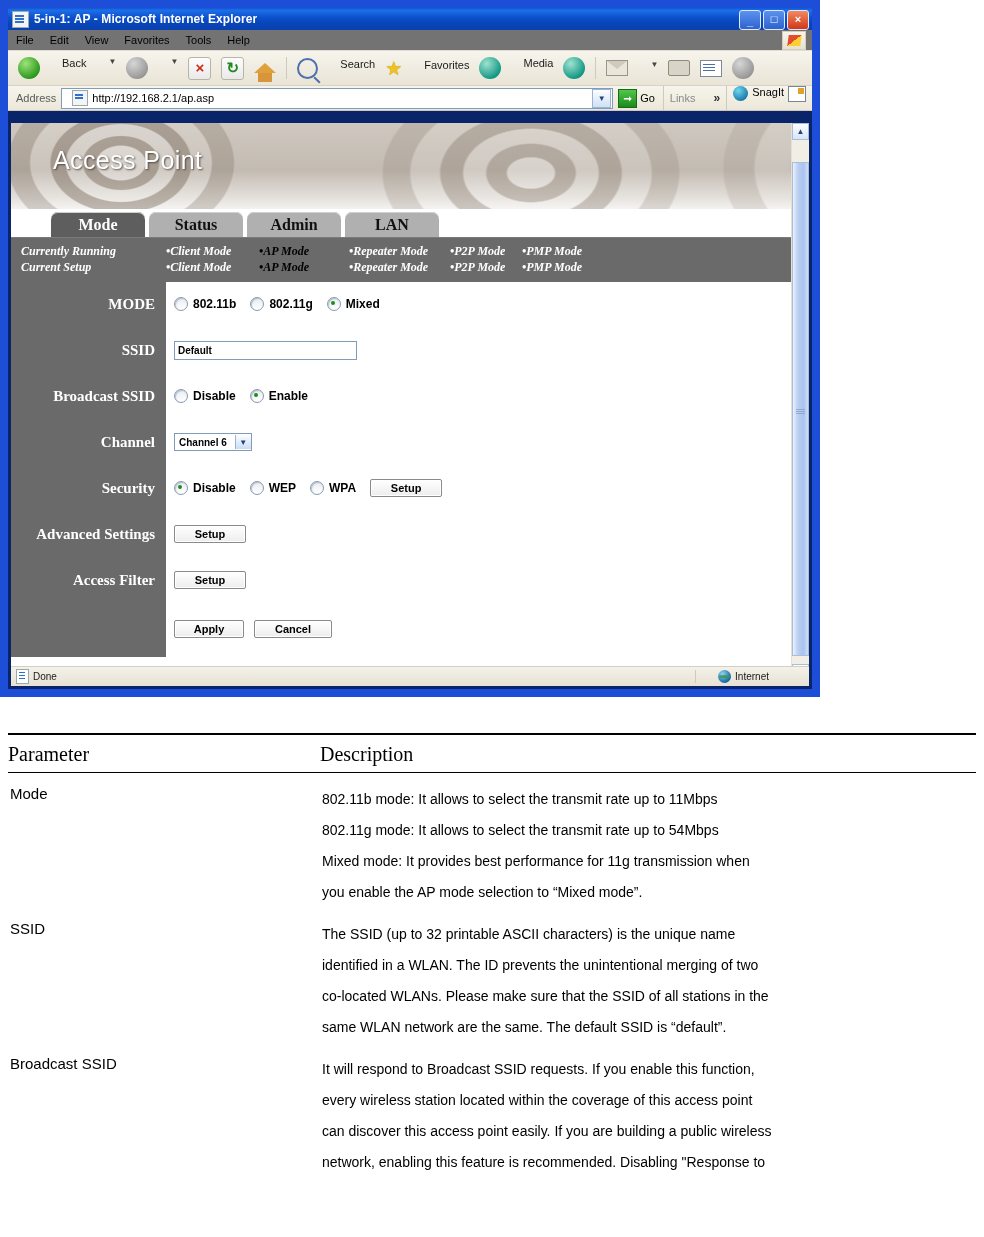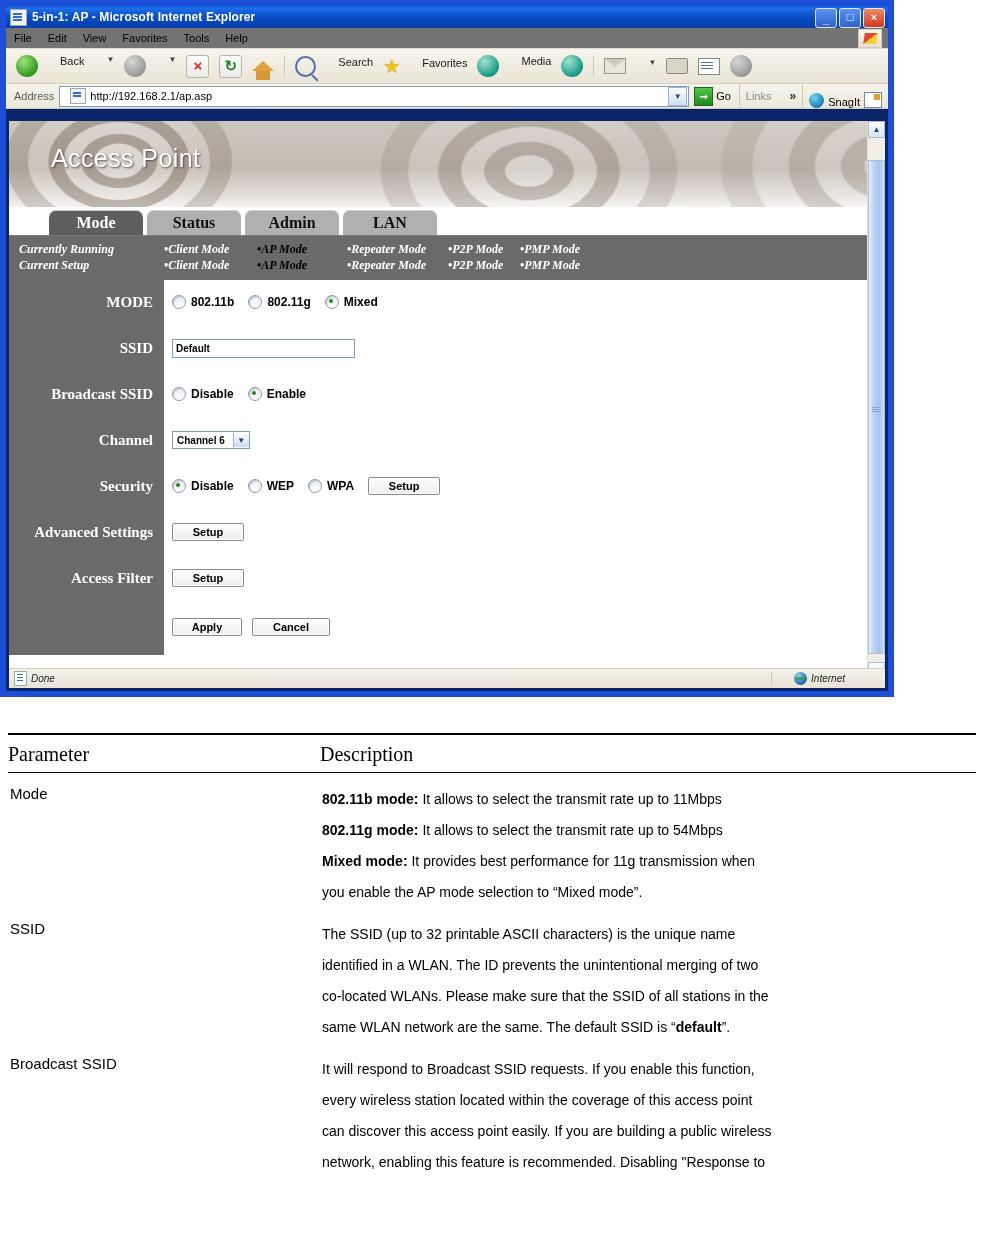--- a/index.html
+++ b/index.html
@@ -4,23 +4,23 @@
 <style>
   html,body{margin:0;padding:0;}
   body{
     width:984px;height:1237px;background:#ffffff;
     font-family:"Liberation Sans",sans-serif;
     -webkit-font-smoothing:none;
   }
 
   
   .ie-window{
-    position:absolute;left:0;top:0;width:894px;height:697px;
+    position:absolute;left:0;top:0;width:820px;height:697px;
     background:#0a246a;
-    border:6px solid #1d4ed8;
+    border:8px solid #1d4ed8;
     box-sizing:border-box;
   }
   .titlebar{
     height:22px;
     background:linear-gradient(to bottom,#0a58d8 0%,#1f6fe8 10%,#0b4fcb 45%,#0846b8 70%,#0a3fae 100%);
     display:flex;align-items:center;padding-left:4px;position:relative;
   }
   .title-icon{
     width:15px;height:15px;margin-right:5px;
     background:#f4f4f4;border:1px solid #9aa;
@@ -122,21 +122,21 @@
   .go-btn{display:flex;align-items:center;gap:3px;padding:0 8px 0 5px;}
   .go-ico{
     width:17px;height:17px;background:linear-gradient(to bottom,#52c64a,#1b8a1b);
     border:1px solid #176b17;display:flex;align-items:center;justify-content:center;
     color:#fff;font-size:10px;font-weight:bold;
   }
   .go-txt{font-size:11px;}
   .links-grp{display:flex;align-items:center;gap:18px;padding:0 6px;border-left:1px solid #cfc9ba;height:100%;}
   .links-txt{font-size:11px;color:#8a8a8a;}
   .chev{font-size:12px;color:#333;font-weight:bold;}
-  .snagit-grp{display:flex;align-items:flex-end;gap:4px;padding:0 6px;border-left:1px solid #cfc9ba;height:100%;}
+  .snagit-grp{display:flex;align-items:flex-start;gap:4px;padding:0 6px;border-left:1px solid #cfc9ba;height:100%;}
   .snag-ico{width:15px;height:15px;border-radius:50%;background:radial-gradient(circle at 35% 30%,#6fd7ef,#1877a8 75%);}
   .snag-txt{font-size:11px;}
   .snag-btn{width:16px;height:14px;background:#fff;border:1px solid #7a8593;position:relative;}
   .snag-btn:after{content:"";position:absolute;right:1px;top:1px;width:6px;height:6px;background:#e0a22b;}
 
   
   .content{
     position:absolute;left:3px;top:115px;right:3px;height:558px;
     background:#ffffff;display:flex;
   }
@@ -252,21 +252,21 @@
   .sb-grip{
     position:absolute;left:3px;right:3px;top:50%;height:5px;
     background:repeating-linear-gradient(to bottom,#8fa8cf 0 1px,transparent 1px 2px);
   }
 
   .statusbar{
     position:absolute;left:3px;right:3px;bottom:3px;height:19px;
     background:linear-gradient(to bottom,#f3f1e9,#e7e2d4);
     border-top:1px solid #d5cfc0;display:flex;align-items:center;
   }
-  .sb-cell{display:flex;align-items:center;gap:4px;padding-left:5px;font-size:10px;color:#1a1a1a;font-style:italic;}
+  .sb-cell{display:flex;align-items:center;gap:4px;padding-left:5px;font-size:10px;color:#1a1a1a;}
   .sb-cell.zone{margin-left:auto;padding-right:40px;border-left:1px solid #cfc9ba;padding-left:22px;}
   .globe{
     width:13px;height:13px;border-radius:50%;
     background:radial-gradient(circle at 35% 30%,#8fd3ef,#1668a8 70%,#0d4f80);
     position:relative;
   }
   .globe:after{content:"";position:absolute;left:1px;top:5px;width:11px;height:3px;background:rgba(60,150,70,.8);border-radius:50%;}
   .page-ico{
     width:11px;height:13px;background:#fff;border:1px solid #9aa;position:relative;
   }
@@ -281,21 +281,21 @@
     font-family:"Liberation Sans",sans-serif;
   }
   .doc-rule{height:2px;background:#000;}
   .doc-head{display:flex;padding:8px 0 6px 0;}
   .doc-head .c1{width:312px;font-family:"Liberation Serif",serif;font-size:20px;color:#000;}
   .doc-head .c2{flex:1;font-family:"Liberation Serif",serif;font-size:20px;color:#000;}
   .doc-rule2{height:1px;background:#000;}
   .doc-row{display:flex;padding-top:11px;}
   .doc-row .c1{width:312px;font-size:15px;color:#000;line-height:20px;padding-left:2px;}
   .doc-row .c2{flex:1;font-size:14px;color:#000;line-height:31px;padding-right:4px;}
-  .doc-row .c2 b{font-weight:bold;}
+  .doc-row .c2 b{font-weight:normal;}
 </style>
 </head>
 <body>
 
 <div class="ie-window">
 
   <div class="titlebar">
     <div class="title-icon"></div>
     <div class="title-text">5-in-1: AP - Microsoft Internet Explorer</div>
     <div class="win-btns">

